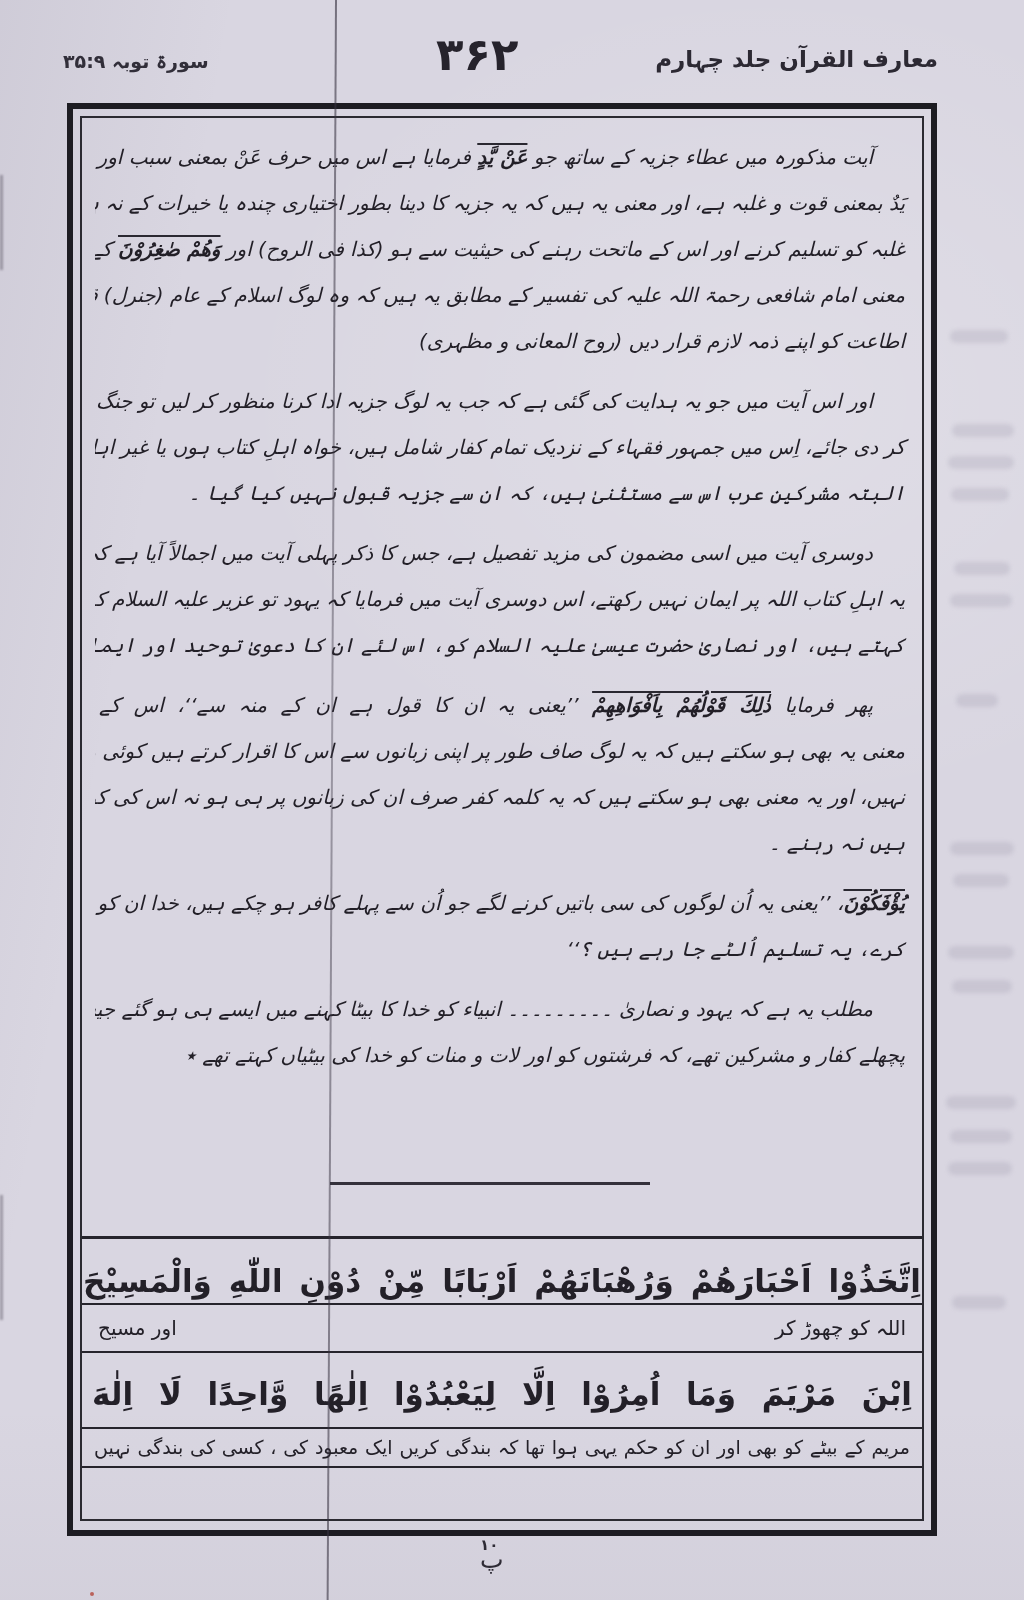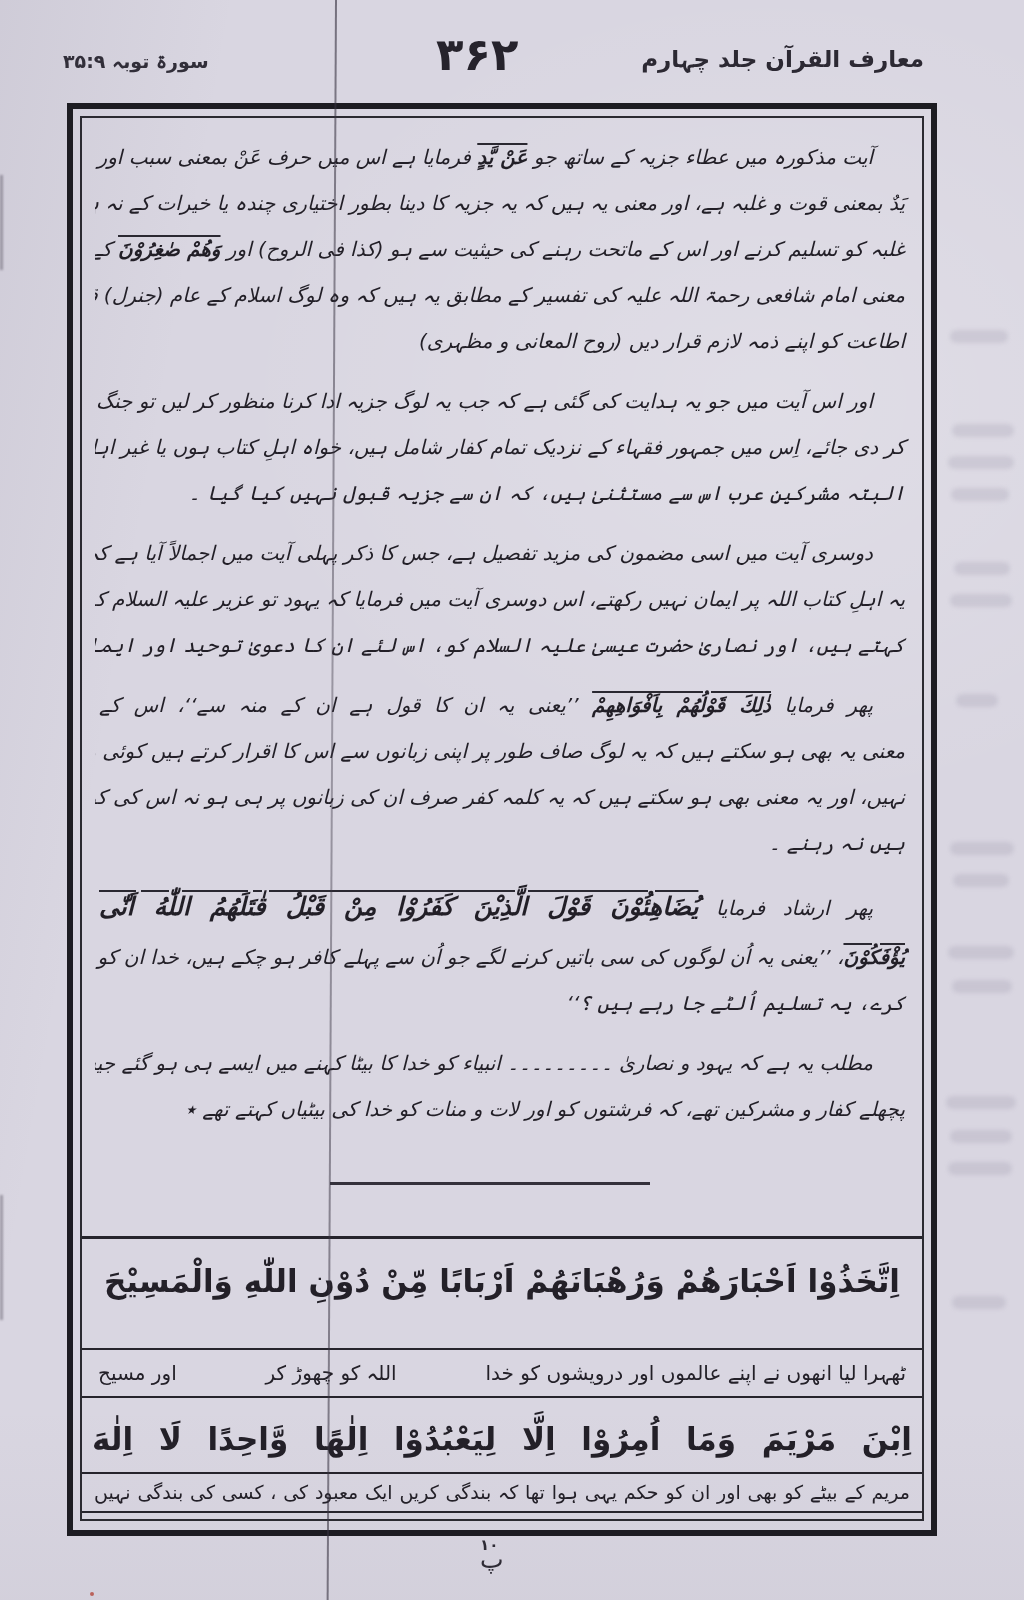--- a/index.html
+++ b/index.html
@@ -8,21 +8,21 @@
     background:#d9d6e1;
     background-image:
       radial-gradient(ellipse 900px 700px at 75% 25%, rgba(255,255,255,.18), rgba(255,255,255,0) 60%),
       linear-gradient(100deg, rgba(120,115,135,.10), rgba(120,115,135,0) 18%),
       linear-gradient(0deg, rgba(120,115,135,.06), rgba(120,115,135,0) 12%);
     font-family:"DejaVu Sans", sans-serif;
     color:#232028;
   }
   .hdr-ref{position:absolute;left:63px;top:50px;font-size:19px;font-weight:bold;color:#312e39;direction:rtl;}
   .hdr-num{position:absolute;left:436px;top:28px;width:130px;font-size:45px;font-weight:bold;color:#26232c;letter-spacing:3px;}
-  .hdr-title{position:absolute;right:100px;top:46px;font-size:23px;font-weight:bold;color:#2c2933;direction:rtl;}
+  .hdr-title{position:absolute;right:86px;top:46px;font-size:23px;font-weight:bold;color:#2c2933;direction:rtl;}
 
   .fold-line{position:absolute;left:335px;top:0;width:2px;height:1600px;
     background:linear-gradient(180deg, rgba(55,50,64,.62), rgba(55,50,64,.38) 45%, rgba(55,50,64,.60));
     transform-origin:top center;transform:rotate(0.3deg);z-index:6;}
 
   .frame{position:absolute;left:67px;top:103px;width:870px;height:1433px;
     border:6px solid #1d1c22;box-sizing:border-box;}
   .frame-inner{position:absolute;left:7px;top:7px;right:7px;bottom:9px;
     border:2px solid #2b2a31;}
 
@@ -36,22 +36,22 @@
   .ln.tall{line-height:54px;height:54px;}
   .ar{font-weight:bold;}
   .ov{text-decoration:overline;text-decoration-color:#2a2831;text-decoration-thickness:1.8px;}
   .ar-big{font-weight:bold;font-size:25px;}
 
   .divider{position:absolute;left:248px;top:1064px;width:320px;height:2.5px;background:#34313b;}
 
   .verse-table{position:absolute;left:0;right:0;top:1118px;direction:rtl;
     border-top:3px solid #26242c;overflow:hidden;}
   .vr{box-sizing:border-box;border-bottom:2.5px solid #26242c;overflow:hidden;}
-  .vr1{height:111px;line-height:84px;font-size:31px;font-weight:bold;
-    text-align:justify;text-align-last:justify;padding:0 22px;}
+  .vr1{height:66px;line-height:84px;font-size:31px;font-weight:bold;
+    text-align:justify;text-align-last:justify;padding:0 1px;}
   .vr2{height:48px;line-height:46px;font-size:20px;display:flex;
     justify-content:space-between;align-items:center;padding:0 16px;}
   .vr3{height:76px;line-height:74px;font-size:31px;font-weight:bold;
     text-align:justify;text-align-last:justify;padding:4px 10px;}
   .vr4{height:39px;line-height:37px;font-size:19px;
     text-align:justify;text-align-last:justify;padding:0 12px;}
 
   .sig{position:absolute;left:480px;top:1538px;width:44px;color:#2e2b35;}
   .sig-num{display:block;font-size:15px;font-weight:bold;line-height:15px;}
   .sig-letter{display:block;font-size:25px;line-height:24px;margin-top:-5px;}
@@ -96,38 +96,36 @@
       </div>
 
       <div class="p">
         <div class="ln first"><span>پھر فرمایا </span><span class="ar ov">ذٰلِكَ قَوْلُهُمْ بِاَفْوَاهِهِمْ</span><span> ’’یعنی یہ ان کا قول ہے ان کے منہ سے‘‘، اس کے</span></div>
         <div class="ln">معنی یہ بھی ہو سکتے ہیں کہ یہ لوگ صاف طور پر اپنی زبانوں سے اس کا اقرار کرتے ہیں کوئی مخفی چیز</div>
         <div class="ln">نہیں، اور یہ معنی بھی ہو سکتے ہیں کہ یہ کلمہ کفر صرف ان کی زبانوں پر ہی ہو نہ اس کی کوئی وجہ بتا سکتے</div>
         <div class="ln last">ہیں نہ رہنے ۔</div>
       </div>
 
       <div class="p">
-        <div class="ln first tall"><span>پھر ارشاد فرمایا </span><span class="ar-big ov">یُضَاهِئُوْنَ قَوْلَ الَّذِیْنَ كَفَرُوْا مِنْ قَبْلُ قٰتَلَهُمُ اللّٰهُ اَنّٰی</span></div>
         <div class="ln"><span class="ar ov">یُؤْفَكُوْنَ</span><span>، ’’یعنی یہ اُن لوگوں کی سی باتیں کرنے لگے جو اُن سے پہلے کافر ہو چکے ہیں، خدا ان کو غارت</span></div>
         <div class="ln last">کرے، یہ تسلیم اُلٹے جا رہے ہیں ؟‘‘</div>
       </div>
 
       <div class="p">
         <div class="ln first">مطلب یہ ہے کہ یہود و نصاریٰ ۔۔۔۔۔۔۔۔۔ انبیاء کو خدا کا بیٹا کہنے میں ایسے ہی ہو گئے جیسے</div>
         <div class="ln last">پچھلے کفار و مشرکین تھے، کہ فرشتوں کو اور لات و منات کو خدا کی بیٹیاں کہتے تھے ٭</div>
       </div>
 
     </div>
 
     <div class="divider"></div>
 
     <div class="verse-table">
       <div class="vr vr1">اِتَّخَذُوْا اَحْبَارَهُمْ وَرُهْبَانَهُمْ اَرْبَابًا مِّنْ دُوْنِ اللّٰهِ وَالْمَسِیْحَ</div>
       <div class="vr vr2">
-        <span>ٹھہرا لیا انھوں نے اپنے عالموں اور درویشوں کو خدا</span>
         <span>اللہ کو چھوڑ کر</span>
         <span>اور مسیح</span>
       </div>
       <div class="vr vr3">اِبْنَ مَرْیَمَ وَمَا اُمِرُوْا اِلَّا لِیَعْبُدُوْا اِلٰهًا وَّاحِدًا لَا اِلٰهَ</div>
       <div class="vr vr4">مریم کے بیٹے کو بھی اور ان کو حکم یہی ہوا تھا کہ بندگی کریں ایک معبود کی ، کسی کی بندگی نہیں</div>
     </div>
 
   </div>
 </div>
 

